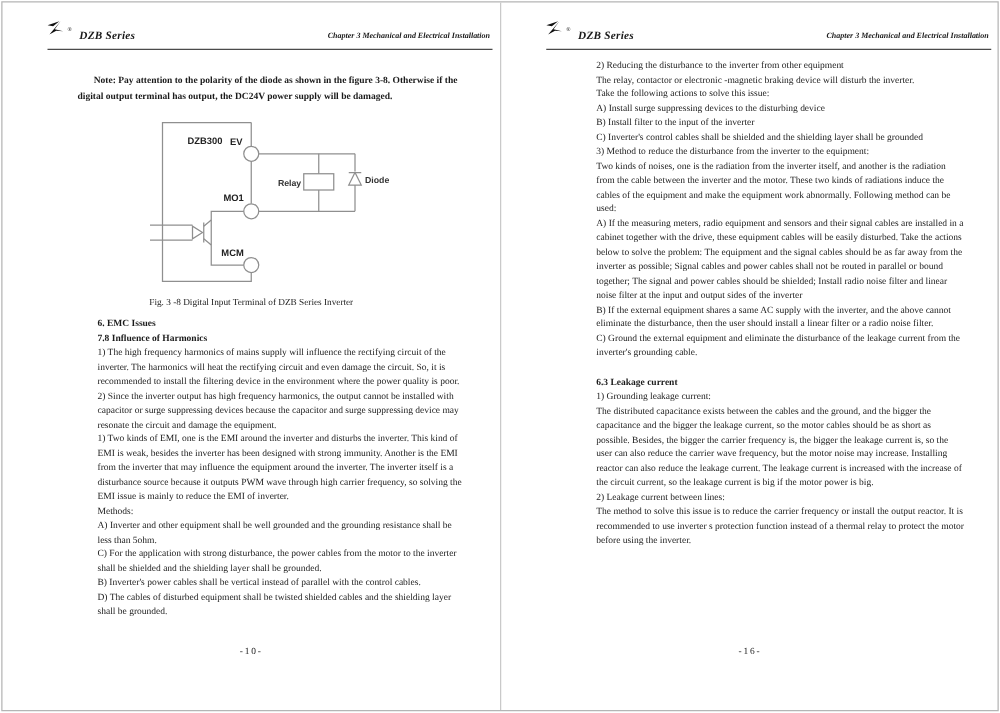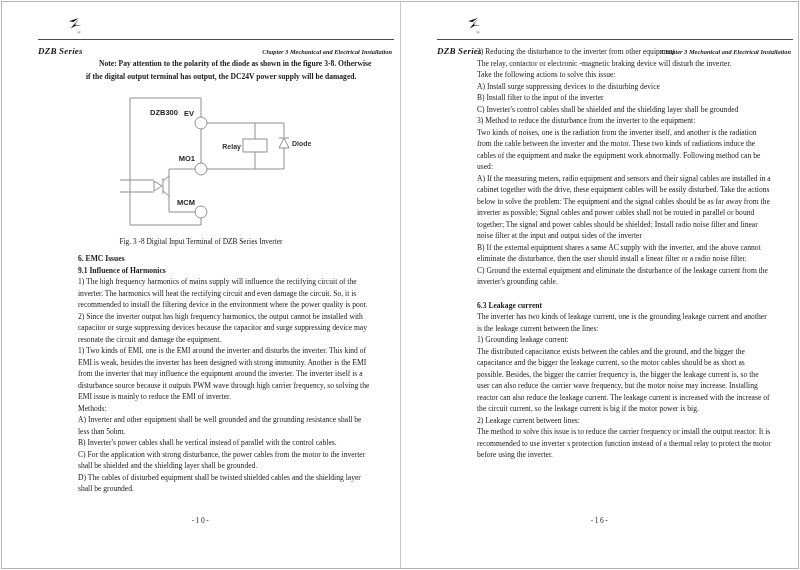--- a/index.html
+++ b/index.html
@@ -2,27 +2,27 @@
 <html><head>
 <meta charset="utf-8">
 <style>
   html,body{margin:0;padding:0;background:#fff;}
   body{width:800px;height:570px;position:relative;font-family:"Liberation Serif",serif;color:#1a1a1a;}
   .sheet{position:absolute;left:1px;top:1px;width:796px;height:566px;border:1px solid #b5b5b5;background:#fff;}
   .page{position:absolute;top:0;height:566px;width:398px;}
   .page.left{left:0;}
   .page.right{left:398px;border-left:1px solid #c9c9c9;}
   .hdr{position:absolute;top:13px;left:36px;right:8px;display:flex;align-items:flex-end;justify-content:space-between;}
-  .brand{display:flex;align-items:flex-end;gap:4px;flex-direction:column;}
+  .brand{display:flex;align-items:flex-end;gap:4px;}
   .brand .mark{position:relative;top:1px;}
   .brand .reg{font-size:4.5px;position:relative;top:-7px;left:-2px;}
   .brand-name{font-size:9px;font-weight:bold;font-style:italic;letter-spacing:.2px;}
   .chapter{font-size:6.4px;font-weight:bold;font-style:italic;padding-bottom:1px;}
   .rule{position:absolute;top:37px;left:36px;right:6px;border-top:1px solid #4a4a4a;}
-  .note{position:absolute;top:55px;left:60px;right:26px;font-size:7.6px;line-height:13px;font-weight:bold;text-indent:13px;margin-left:24px;}
+  .note{position:absolute;top:55px;left:60px;right:26px;font-size:7.6px;line-height:13px;font-weight:bold;text-indent:13px;}
   .fig{position:absolute;left:108px;top:90px;}
   .caption{position:absolute;top:235px;left:0;width:100%;text-align:center;font-size:7.4px;}
   .body-text{position:absolute;left:76px;right:26px;font-size:7.6px;line-height:11.5px;}
   .page.left .body-text{top:251px;}
   .page.right .body-text{top:44px;}
   .body-text p{margin:0;}
   .h{font-weight:bold;}
   .gap{margin-top:12px !important;}
   .pageno{position:absolute;top:514px;left:0;width:100%;text-align:center;font-size:7.5px;letter-spacing:1.5px;}
   .dwire{stroke:#8f8f8f;stroke-width:1;fill:none;}
@@ -89,28 +89,28 @@
       <text class="dlabel" x="85" y="69" text-anchor="end">MO1</text>
       <text class="dlabel" x="85" y="113" text-anchor="end">MCM</text>
       <text class="dlabel2" x="131" y="57" text-anchor="end">Relay</text>
       <text class="dlabel2" x="182" y="54">Diode</text>
     </svg>
 
     <div class="caption">Fig. 3 -8 Digital Input Terminal of DZB Series Inverter</div>
 
     <div class="body-text">
       <p class="h">6. EMC Issues</p>
-      <p class="h">9.1 Influence of Harmonics</p>
+      <p class="h">7.8 Influence of Harmonics</p>
       <p>1) The high frequency harmonics of mains supply will influence the rectifying circuit of the inverter. The harmonics will heat the rectifying circuit and even damage the circuit. So, it is recommended to install the filtering device in the environment where the power quality is poor.</p>
       <p>2) Since the inverter output has high frequency harmonics, the output cannot be installed with capacitor or surge suppressing devices because the capacitor and surge suppressing device may resonate the circuit and damage the equipment.</p>
       <p>1) Two kinds of EMI, one is the EMI around the inverter and disturbs the inverter. This kind of EMI is weak, besides the inverter has been designed with strong immunity. Another is the EMI from the inverter that may influence the equipment around the inverter. The inverter itself is a disturbance source because it outputs PWM wave through high carrier frequency, so solving the EMI issue is mainly to reduce the EMI of inverter.</p>
       <p>Methods:</p>
       <p>A) Inverter and other equipment shall be well grounded and the grounding resistance shall be less than 5ohm.</p>
+      <p>C) For the application with strong disturbance, the power cables from the motor to the inverter shall be shielded and the shielding layer shall be grounded.</p>
       <p>B) Inverter's power cables shall be vertical instead of parallel with the control cables.</p>
-      <p>C) For the application with strong disturbance, the power cables from the motor to the inverter shall be shielded and the shielding layer shall be grounded.</p>
       <p>D) The cables of disturbed equipment shall be twisted shielded cables and the shielding layer shall be grounded.</p>
     </div>
 
     <div class="pageno">-10-</div>
   </div>
 
   <div class="page right">
     <div class="hdr">
       <div class="brand">
         <span class="mark">
@@ -132,21 +132,20 @@
       <p>Take the following actions to solve this issue:</p>
       <p>A) Install surge suppressing devices to the disturbing device</p>
       <p>B) Install filter to the input of the inverter</p>
       <p>C) Inverter's control cables shall be shielded and the shielding layer shall be grounded</p>
       <p>3) Method to reduce the disturbance from the inverter to the equipment:</p>
       <p>Two kinds of noises, one is the radiation from the inverter itself, and another is the radiation from the cable between the inverter and the motor. These two kinds of radiations induce the cables of the equipment and make the equipment work abnormally. Following method can be used:</p>
       <p>A) If the measuring meters, radio equipment and sensors and their signal cables are installed in a cabinet together with the drive, these equipment cables will be easily disturbed. Take the actions below to solve the problem: The equipment and the signal cables should be as far away from the inverter as possible; Signal cables and power cables shall not be routed in parallel or bound together; The signal and power cables should be shielded; Install radio noise filter and linear noise filter at the input and output sides of the inverter</p>
       <p>B) If the external equipment shares a same AC supply with the inverter, and the above cannot eliminate the disturbance, then the user should install a linear filter or a radio noise filter.</p>
       <p>C) Ground the external equipment and eliminate the disturbance of the leakage current from the inverter's grounding cable.</p>
       <p class="h gap">6.3 Leakage current</p>
-      <p>The inverter has two kinds of leakage current, one is the grounding leakage current and another is the leakage current between the lines:</p>
       <p>1) Grounding leakage current:</p>
       <p>The distributed capacitance exists between the cables and the ground, and the bigger the capacitance and the bigger the leakage current, so the motor cables should be as short as possible. Besides, the bigger the carrier frequency is, the bigger the leakage current is, so the user can also reduce the carrier wave frequency, but the motor noise may increase. Installing reactor can also reduce the leakage current. The leakage current is increased with the increase of the circuit current, so the leakage current is big if the motor power is big.</p>
       <p>2) Leakage current between lines:</p>
       <p>The method to solve this issue is to reduce the carrier frequency or install the output reactor. It is recommended to use inverter  s protection function instead of a thermal relay to protect the motor before using the inverter.</p>
     </div>
 
     <div class="pageno">-16-</div>
   </div>
 
 </div>

